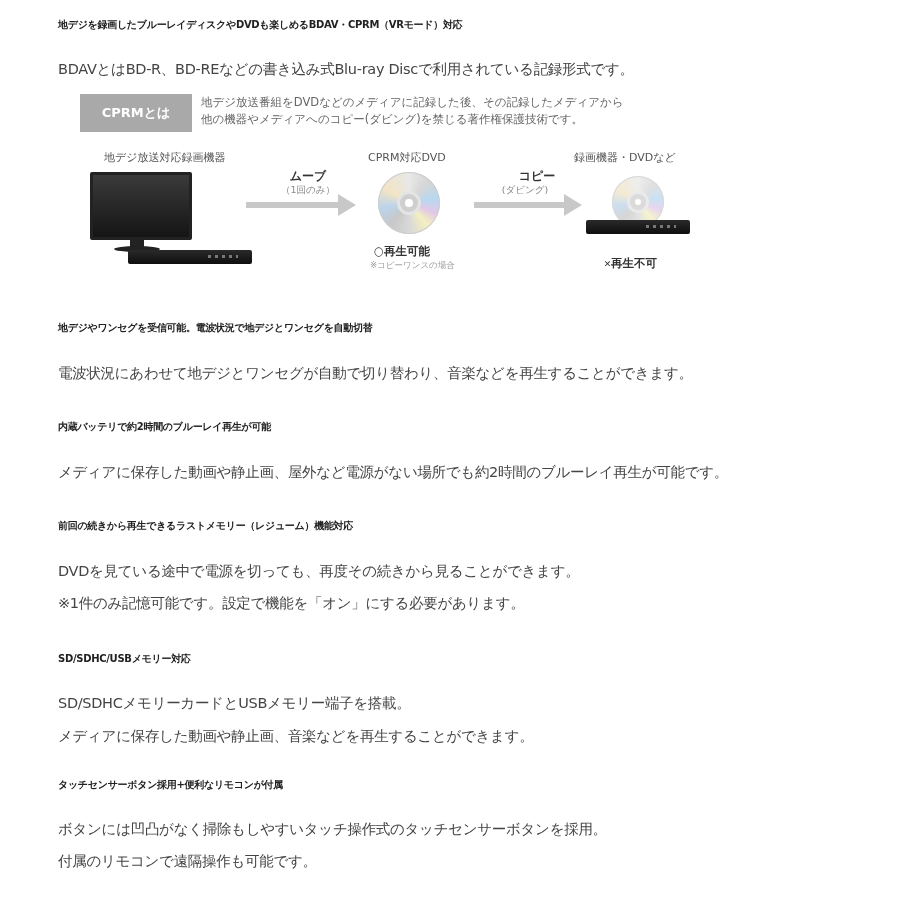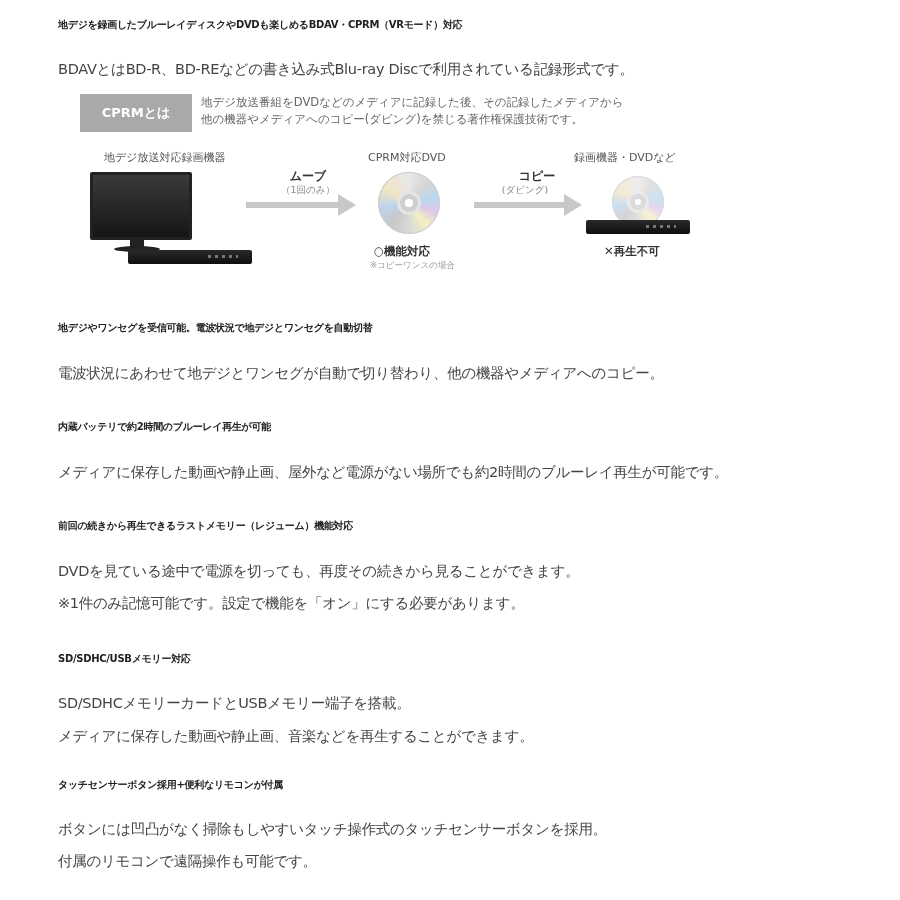--- a/index.html
+++ b/index.html
@@ -53,37 +53,37 @@
   <div class="recorder" style="left:50px; top:158px; width:124px;">
       <div class="dots"></div>
     </div>
 
   <div class="arrow-title" style="left:190px; top:76px; width:80px;">ムーブ</div>
   <div class="arrow-sub" style="left:190px; top:92px; width:80px;">（1回のみ）</div>
   <div class="arrow" style="left:168px; top:110px; width:92px;"></div>
 
   <div class="lbl" style="left:290px; top:58px;">CPRM対応DVD</div>
   <div class="disc" style="left:300px; top:80px; width:62px; height:62px;"></div>
-  <div class="status" style="left:296px; top:152px;">○機能対応</div>
+  <div class="status" style="left:296px; top:152px;">○再生可能</div>
   <div class="note" style="left:292px; top:168px;">※コピーワンスの場合</div>
 
   <div class="arrow-title" style="left:424px; top:76px; width:70px;">コピー</div>
   <div class="arrow-sub" style="left:412px; top:92px; width:70px;">(ダビング)</div>
   <div class="arrow" style="left:396px; top:110px; width:90px;"></div>
 
   <div class="lbl" style="left:496px; top:58px;">録画機器・DVDなど</div>
   <div class="disc" style="left:534px; top:84px; width:52px; height:52px; opacity:0.75;"></div>
   <div class="recorder" style="left:508px; top:128px; width:104px;">
       <div class="dots"></div>
     </div>
-  <div class="status" style="left:526px; top:152px;">✕再生不可</div>
+  <div class="status" style="left:526px; top:164px;font-family:Liberation Mono, monospace;">✕再生不可</div>
 </div>
 
 <div class="h" style="top:321px">地デジやワンセグを受信可能。電波状況で地デジとワンセグを自動切替</div>
-<div class="p" style="top:364px">電波状況にあわせて地デジとワンセグが自動で切り替わり、他の機器やメディアへのコピー。</div>
+<div class="p" style="top:364px">電波状況にあわせて地デジとワンセグが自動で切り替わり、音楽などを再生することができます。</div>
 
 <div class="h" style="top:420px">内蔵バッテリで約2時間のブルーレイ再生が可能</div>
 <div class="p" style="top:463px">メディアに保存した動画や静止画、屋外など電源がない場所でも約2時間のブルーレイ再生が可能です。</div>
 
 <div class="h" style="top:519px">前回の続きから再生できるラストメモリー（レジューム）機能対応</div>
 <div class="p" style="top:562px">DVDを見ている途中で電源を切っても、再度その続きから見ることができます。</div>
 <div class="p" style="top:594px">※1件のみ記憶可能です。設定で機能を「オン」にする必要があります。</div>
 
 <div class="h" style="top:652px">SD/SDHC/USBメモリー対応</div>
 <div class="p" style="top:694px">SD/SDHCメモリーカードとUSBメモリー端子を搭載。</div>

